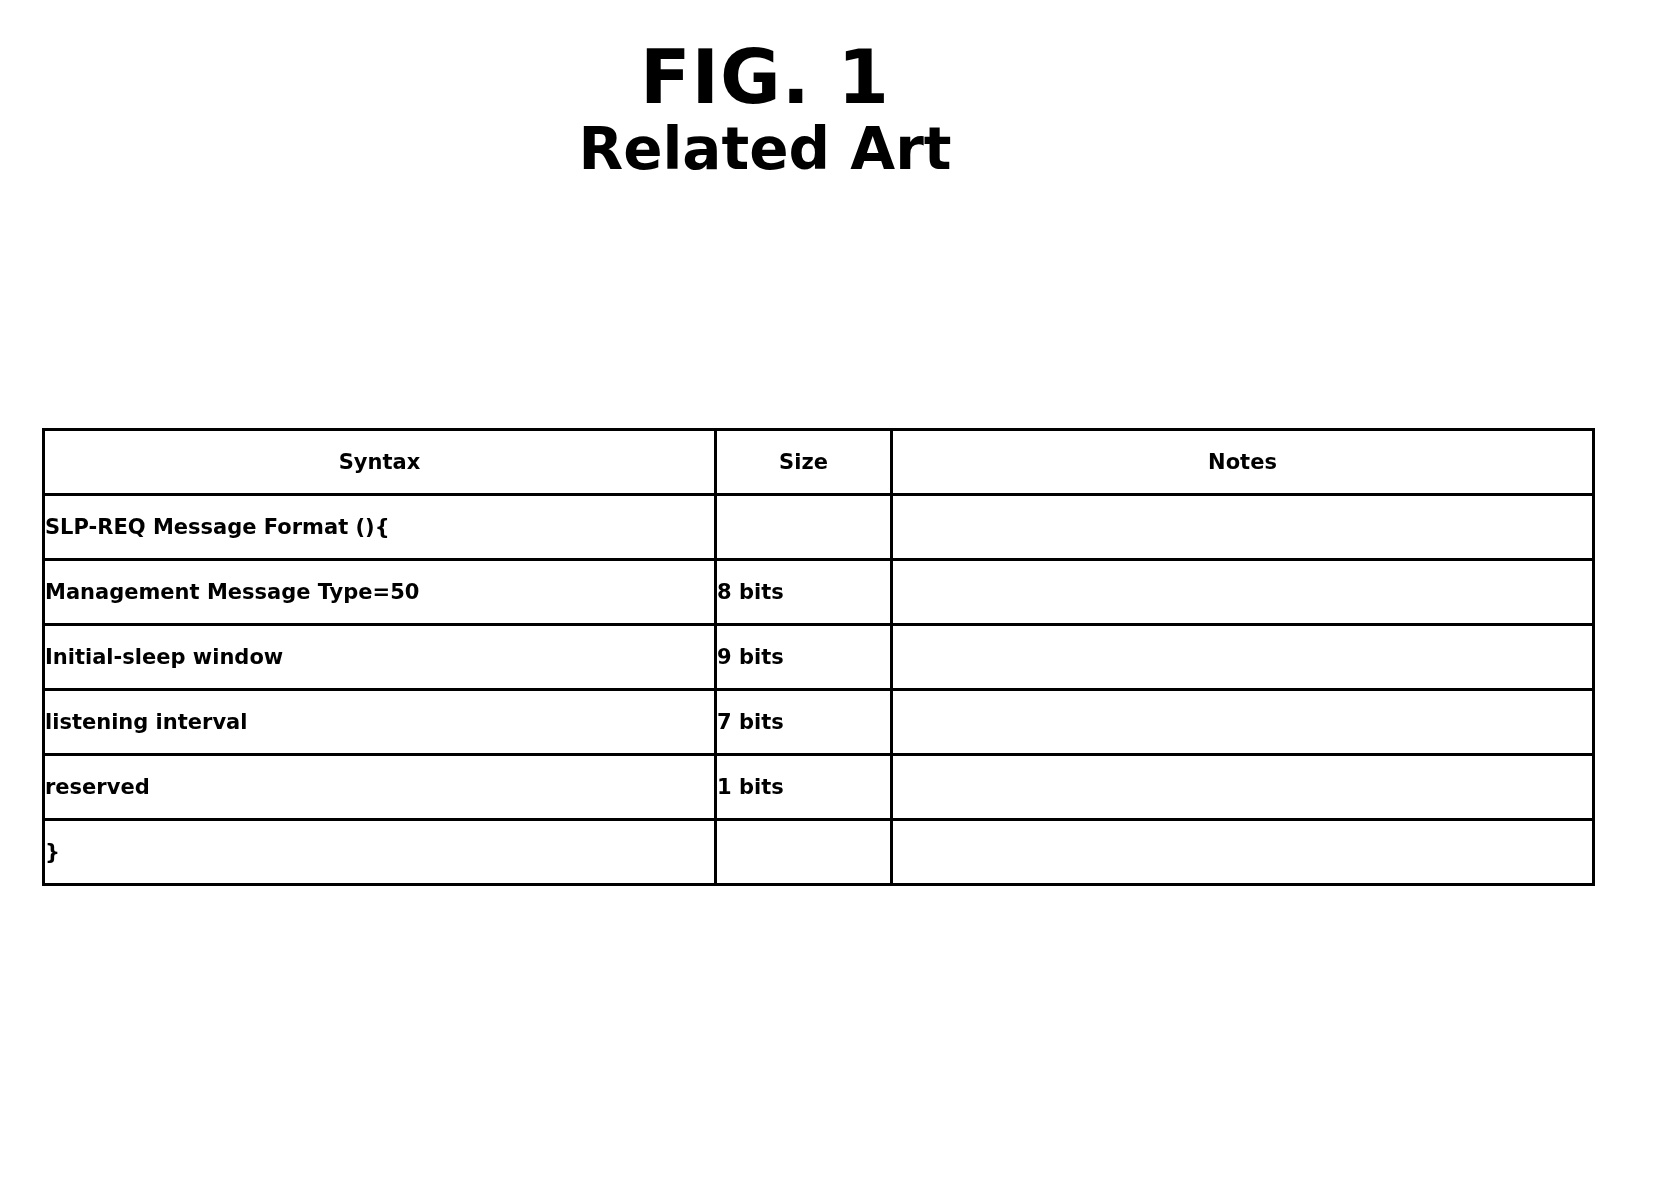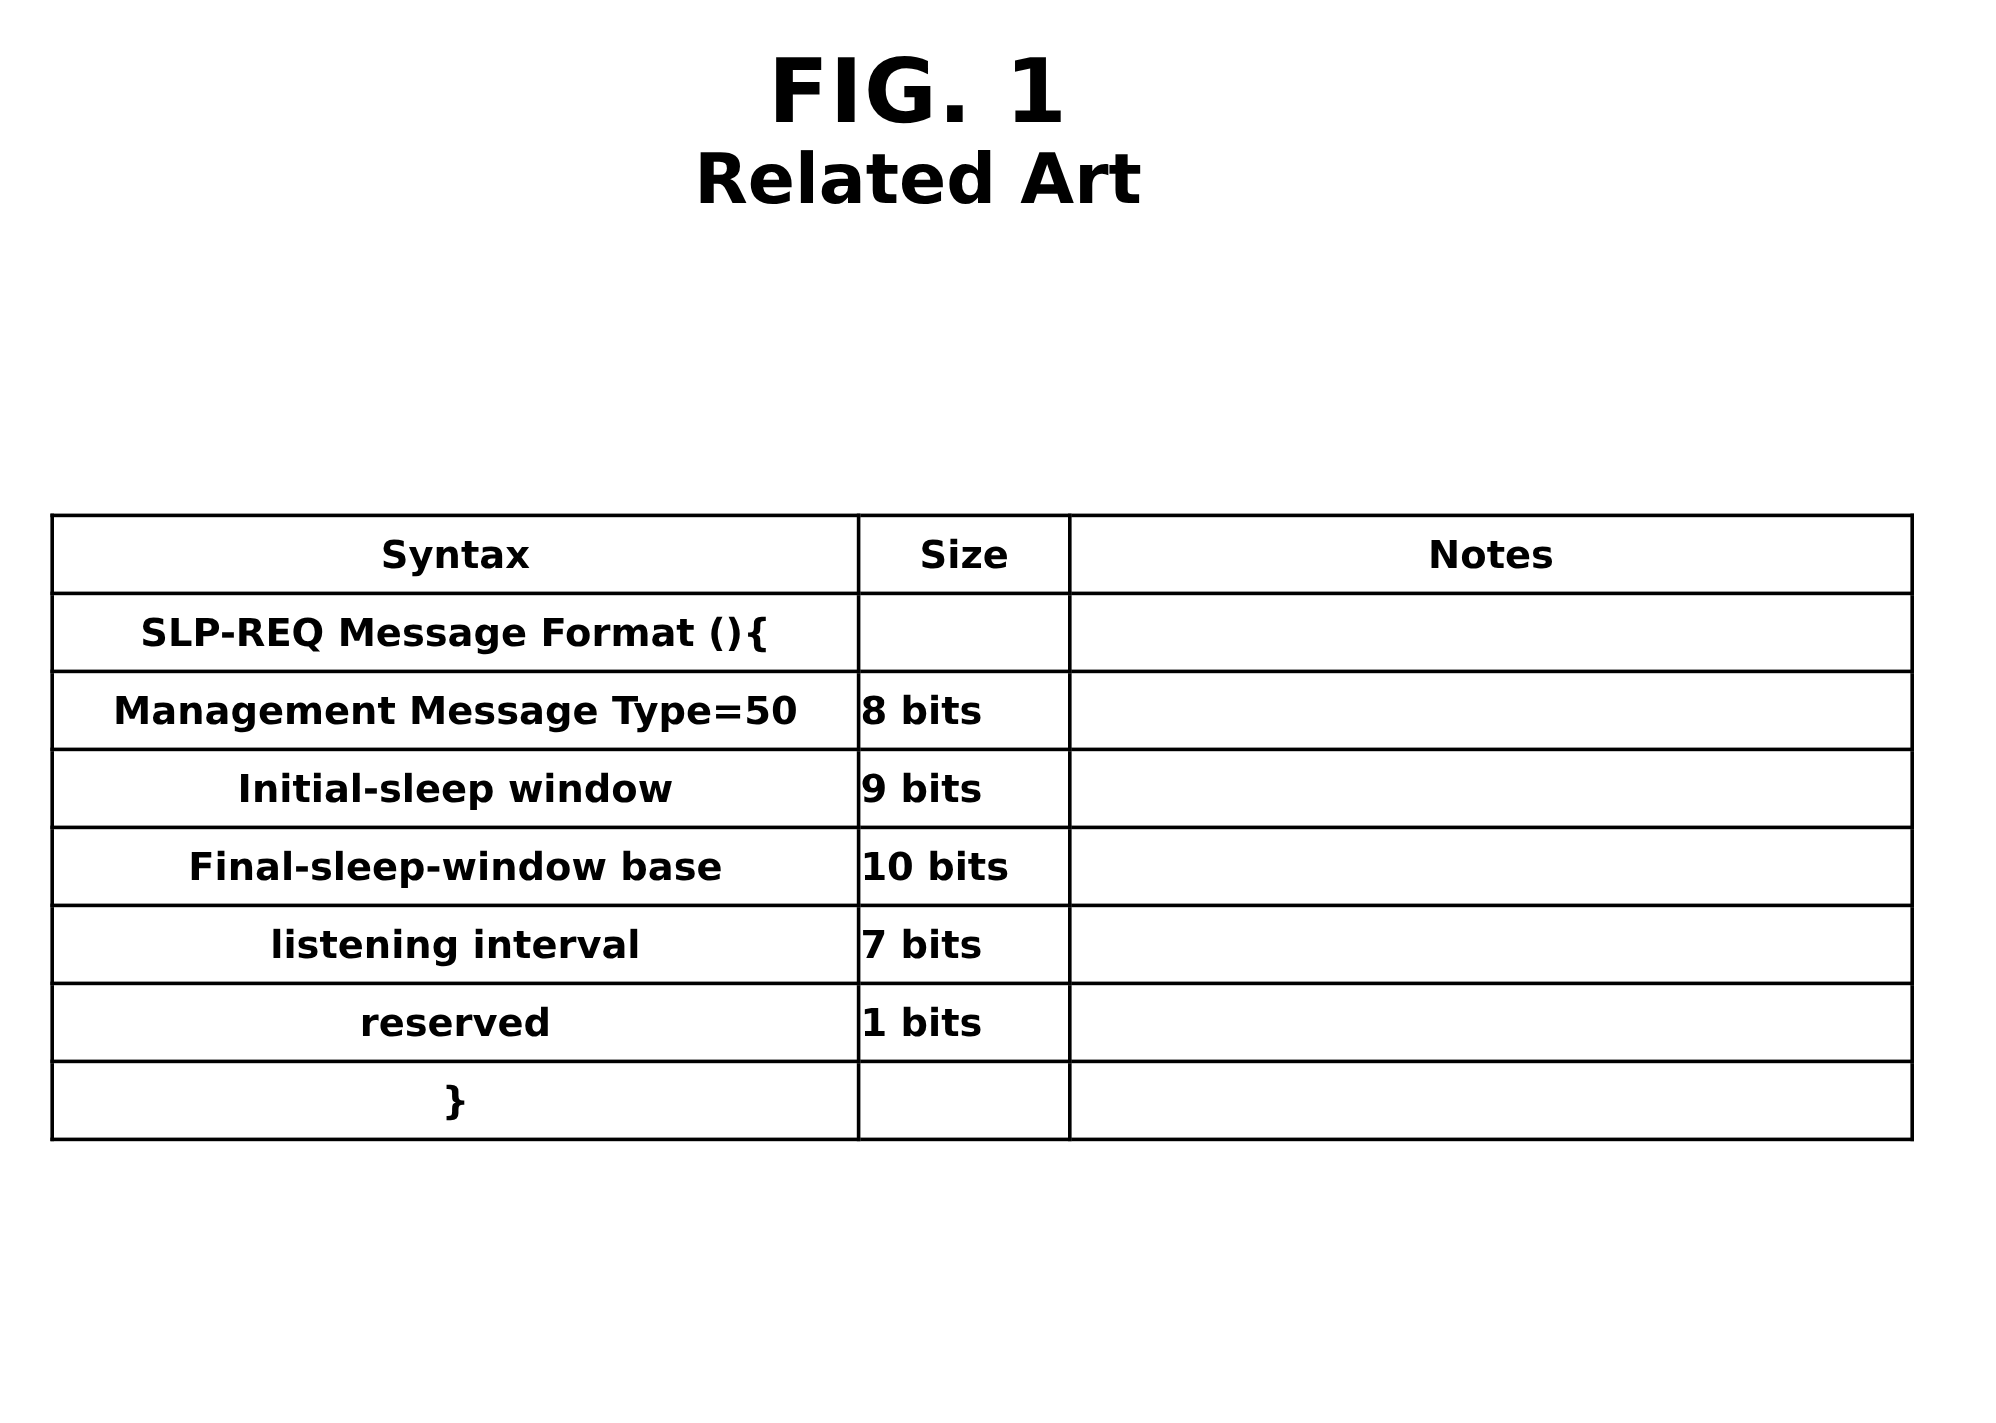--- a/index.html
+++ b/index.html
@@ -51,29 +51,29 @@
     border-collapse: collapse;
     table-layout: fixed;
   }
   #spec-table td, #spec-table th {
     border: 3px solid #000000;
     padding: 0;
     height: 62px;
     vertical-align: middle;
     font-family: "DejaVu Sans", sans-serif;
     font-weight: bold;
-    font-size: 32px;
+    font-size: 21px;
     color: #000000;
   }
   .col-syntax { width: 672px; }
   .col-size   { width: 176px; }
   .col-notes  { width: 702px; }
 
   .cell-syntax {
-    text-align: center;
+    text-align: left;
     padding-left: 28px;
     white-space: nowrap;
   }
   .cell-size {
     text-align: left;
   }
   .cell-notes {
     text-align: center;
   }
   .head-cell {
@@ -116,25 +116,20 @@
       <td class="cell-syntax">Management Message Type=50</td>
       <td class="cell-size">8 bits</td>
       <td class="cell-notes"></td>
     </tr>
     <tr>
       <td class="cell-syntax">Initial-sleep window</td>
       <td class="cell-size">9 bits</td>
       <td class="cell-notes"></td>
     </tr>
     <tr>
-      <td class="cell-syntax">Final-sleep-window base</td>
-      <td class="cell-size">10 bits</td>
-      <td class="cell-notes"></td>
-    </tr>
-    <tr>
       <td class="cell-syntax">listening interval</td>
       <td class="cell-size">7 bits</td>
       <td class="cell-notes"></td>
     </tr>
     <tr>
       <td class="cell-syntax">reserved</td>
       <td class="cell-size">1 bits</td>
       <td class="cell-notes"></td>
     </tr>
     <tr class="row-last">

